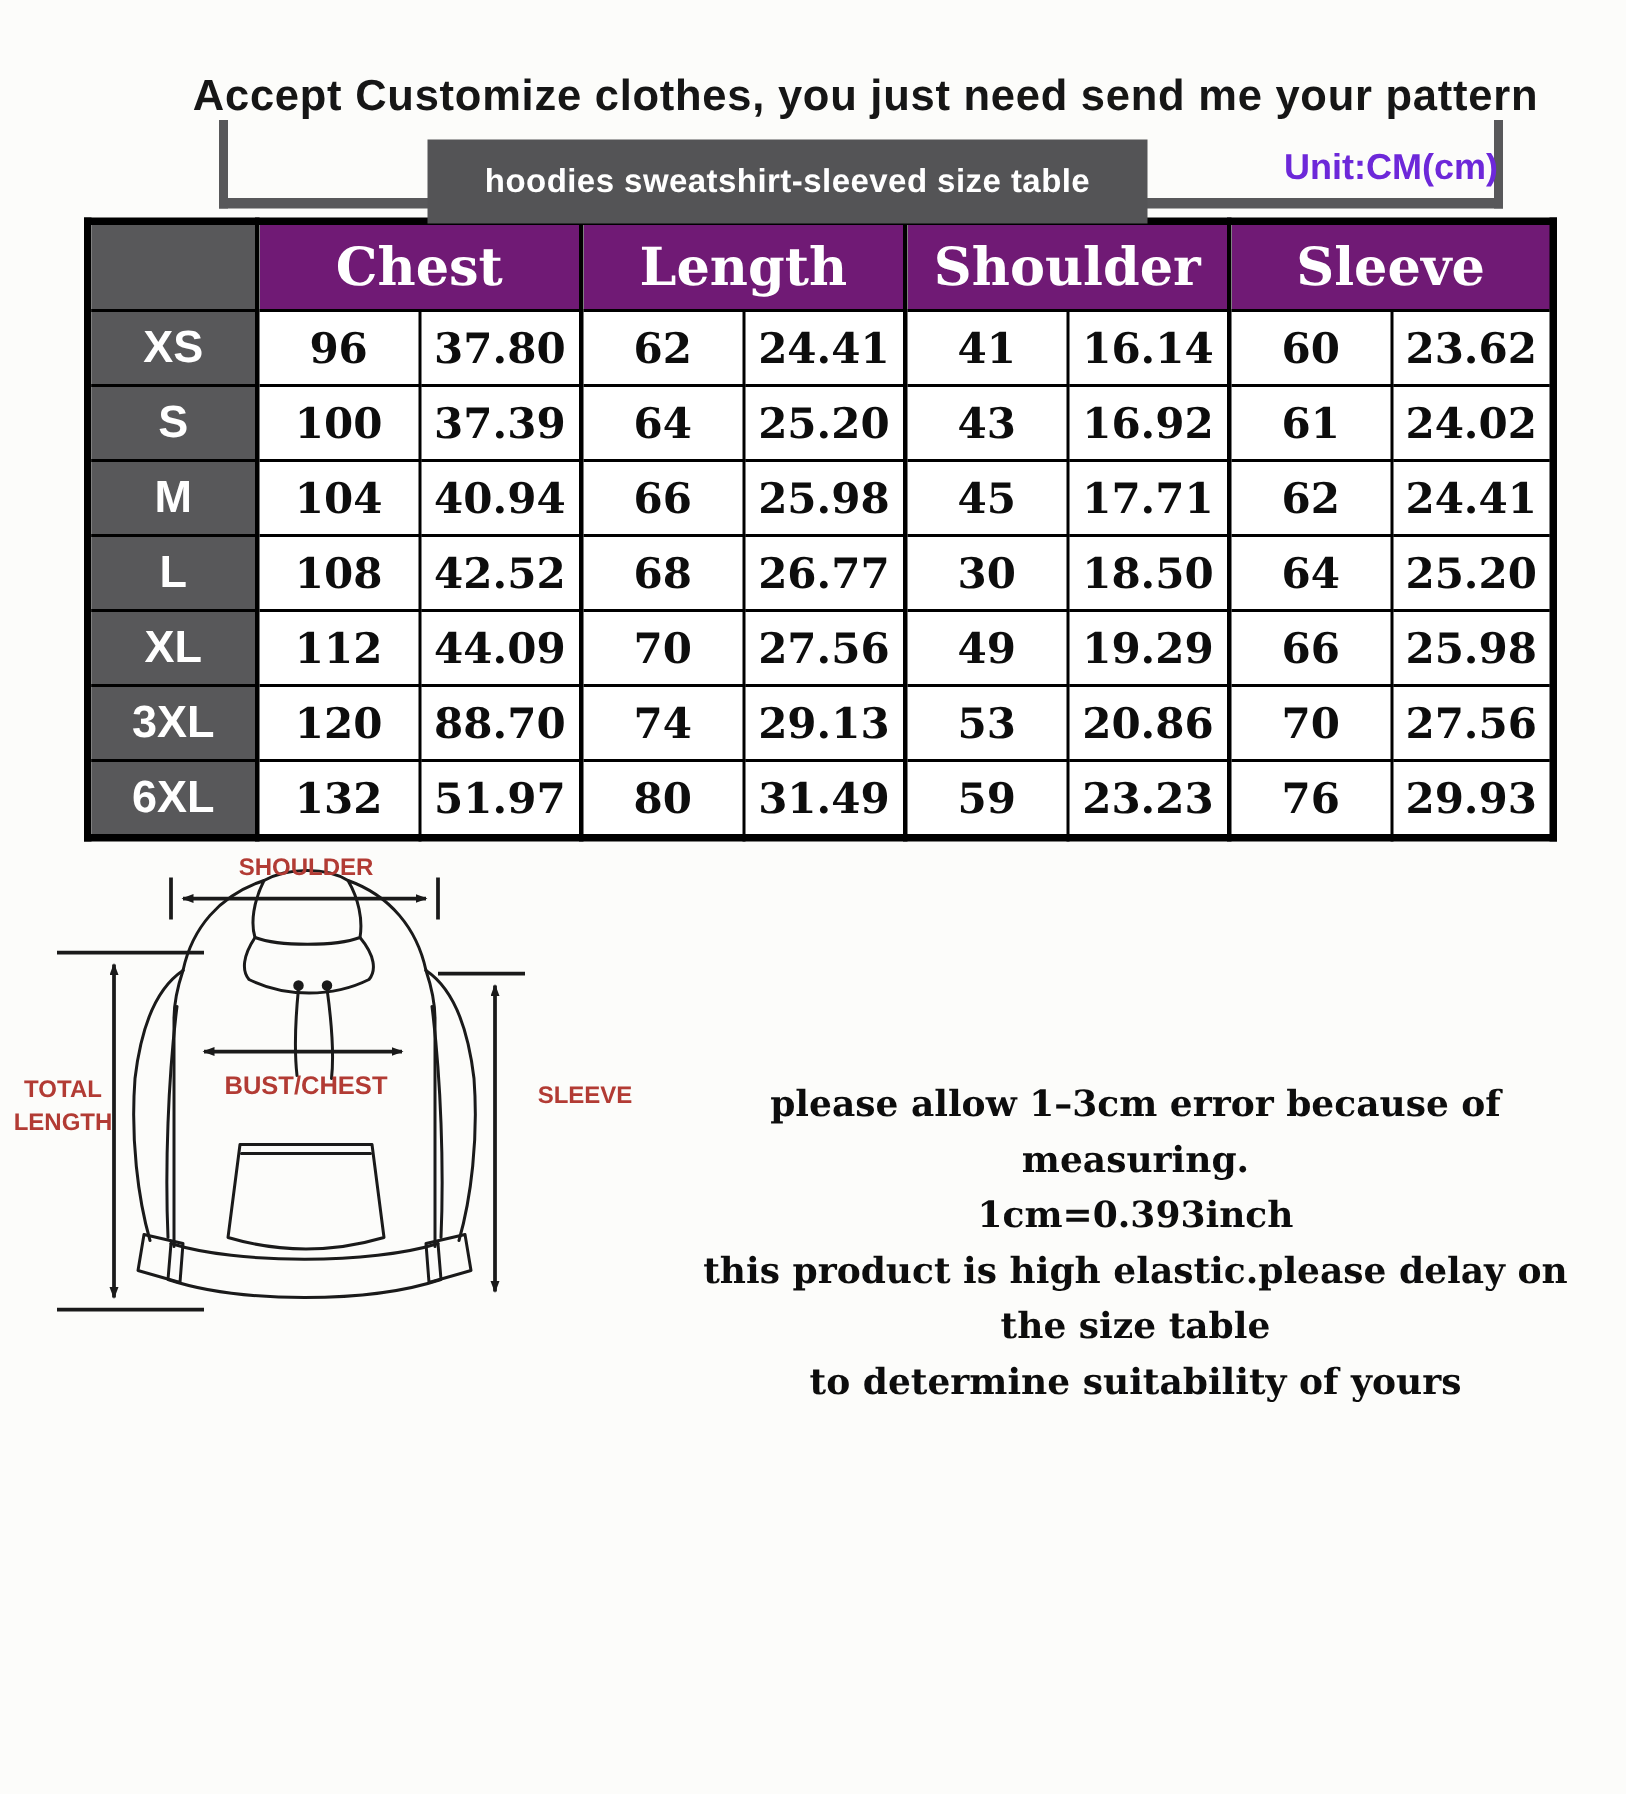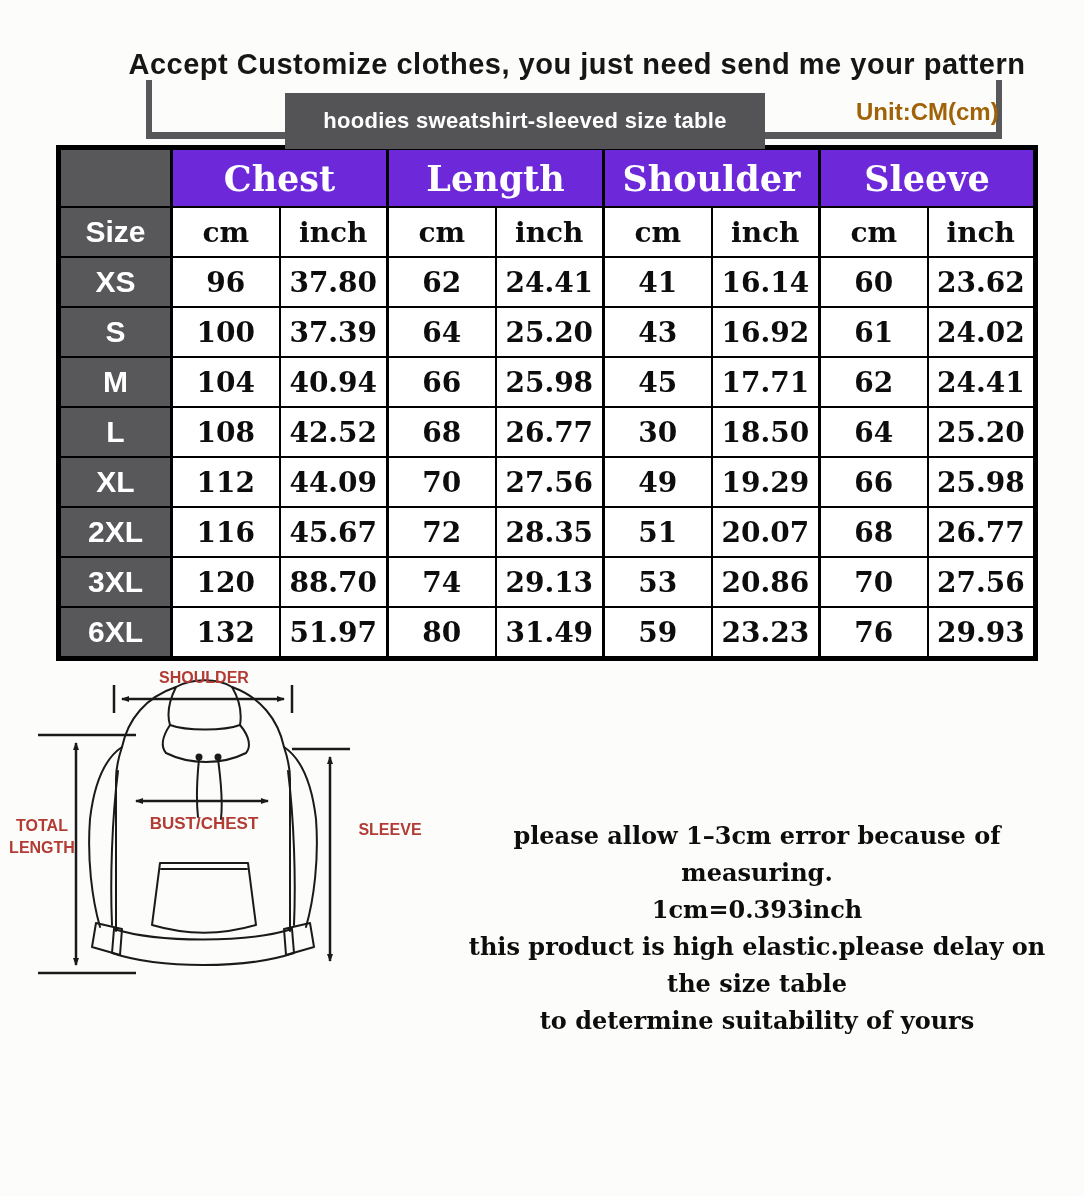--- a/index.html
+++ b/index.html
@@ -47,21 +47,21 @@
     width:480px;height:56px;
     background:#545456;
     color:#fff;
     font-size:22px;font-weight:700;
     display:flex;align-items:center;justify-content:center;
     letter-spacing:.3px;
   }
   .unit-label{
     position:absolute;
     left:856px;top:5px;
-    font-size:24px;font-weight:700;color:#a16207;
+    font-size:24px;font-weight:700;color:#6d28d9;
   }
 
   
   table.size-table{
     margin-left:56px;
     margin-top:10px;
     border-collapse:collapse;
     table-layout:fixed;
     width:980px;
     border:5px solid #000;
@@ -72,21 +72,21 @@
     text-align:center;
     vertical-align:middle;
     padding:0;
     overflow:hidden;
   }
   .size-table .group-start{border-left:3px solid #000;}
   .size-table tr.group-row td{height:56px;}
   .size-table tr.sub-row td{height:48px;}
   .size-table tr.data-row td{height:48px;}
   .dark{
-    background:#6d28d9;
+    background:#701a75;
     color:#fff;
   }
   td.corner{background:#58585a;}
   td.group{
     font-family:"DejaVu Serif", serif;
     font-weight:700;
     font-size:35px;
     color:#fff;
   }
   td.size-head, td.size-cell{
@@ -159,31 +159,20 @@
         <col style="width:108px">
     </colgroup>
     <tbody>
       <tr class="group-row">
         <td class="corner"></td>
         <td class="group dark group-start" colspan="2">Chest</td>
         <td class="group dark group-start" colspan="2">Length</td>
         <td class="group dark group-start" colspan="2">Shoulder</td>
         <td class="group dark group-start" colspan="2">Sleeve</td>
       </tr>
-      <tr class="sub-row">
-        <td class="size-head">Size</td>
-        <td class="sub group-start">cm</td>
-        <td class="sub">inch</td>
-        <td class="sub group-start">cm</td>
-        <td class="sub">inch</td>
-        <td class="sub group-start">cm</td>
-        <td class="sub">inch</td>
-        <td class="sub group-start">cm</td>
-        <td class="sub">inch</td>
-      </tr>
     </tbody>
     <tbody>
         <tr class="data-row">
           <td class="size-cell">XS</td>
           <td class="value-cell group-start">96</td>
           <td class="value-cell">37.80</td>
           <td class="value-cell group-start">62</td>
           <td class="value-cell">24.41</td>
           <td class="value-cell group-start">41</td>
           <td class="value-cell">16.14</td>
@@ -228,31 +217,20 @@
           <td class="value-cell group-start">112</td>
           <td class="value-cell">44.09</td>
           <td class="value-cell group-start">70</td>
           <td class="value-cell">27.56</td>
           <td class="value-cell group-start">49</td>
           <td class="value-cell">19.29</td>
           <td class="value-cell group-start">66</td>
           <td class="value-cell">25.98</td>
         </tr>
         <tr class="data-row">
-          <td class="size-cell">2XL</td>
-          <td class="value-cell group-start">116</td>
-          <td class="value-cell">45.67</td>
-          <td class="value-cell group-start">72</td>
-          <td class="value-cell">28.35</td>
-          <td class="value-cell group-start">51</td>
-          <td class="value-cell">20.07</td>
-          <td class="value-cell group-start">68</td>
-          <td class="value-cell">26.77</td>
-        </tr>
-        <tr class="data-row">
           <td class="size-cell">3XL</td>
           <td class="value-cell group-start">120</td>
           <td class="value-cell">88.70</td>
           <td class="value-cell group-start">74</td>
           <td class="value-cell">29.13</td>
           <td class="value-cell group-start">53</td>
           <td class="value-cell">20.86</td>
           <td class="value-cell group-start">70</td>
           <td class="value-cell">27.56</td>
         </tr>

